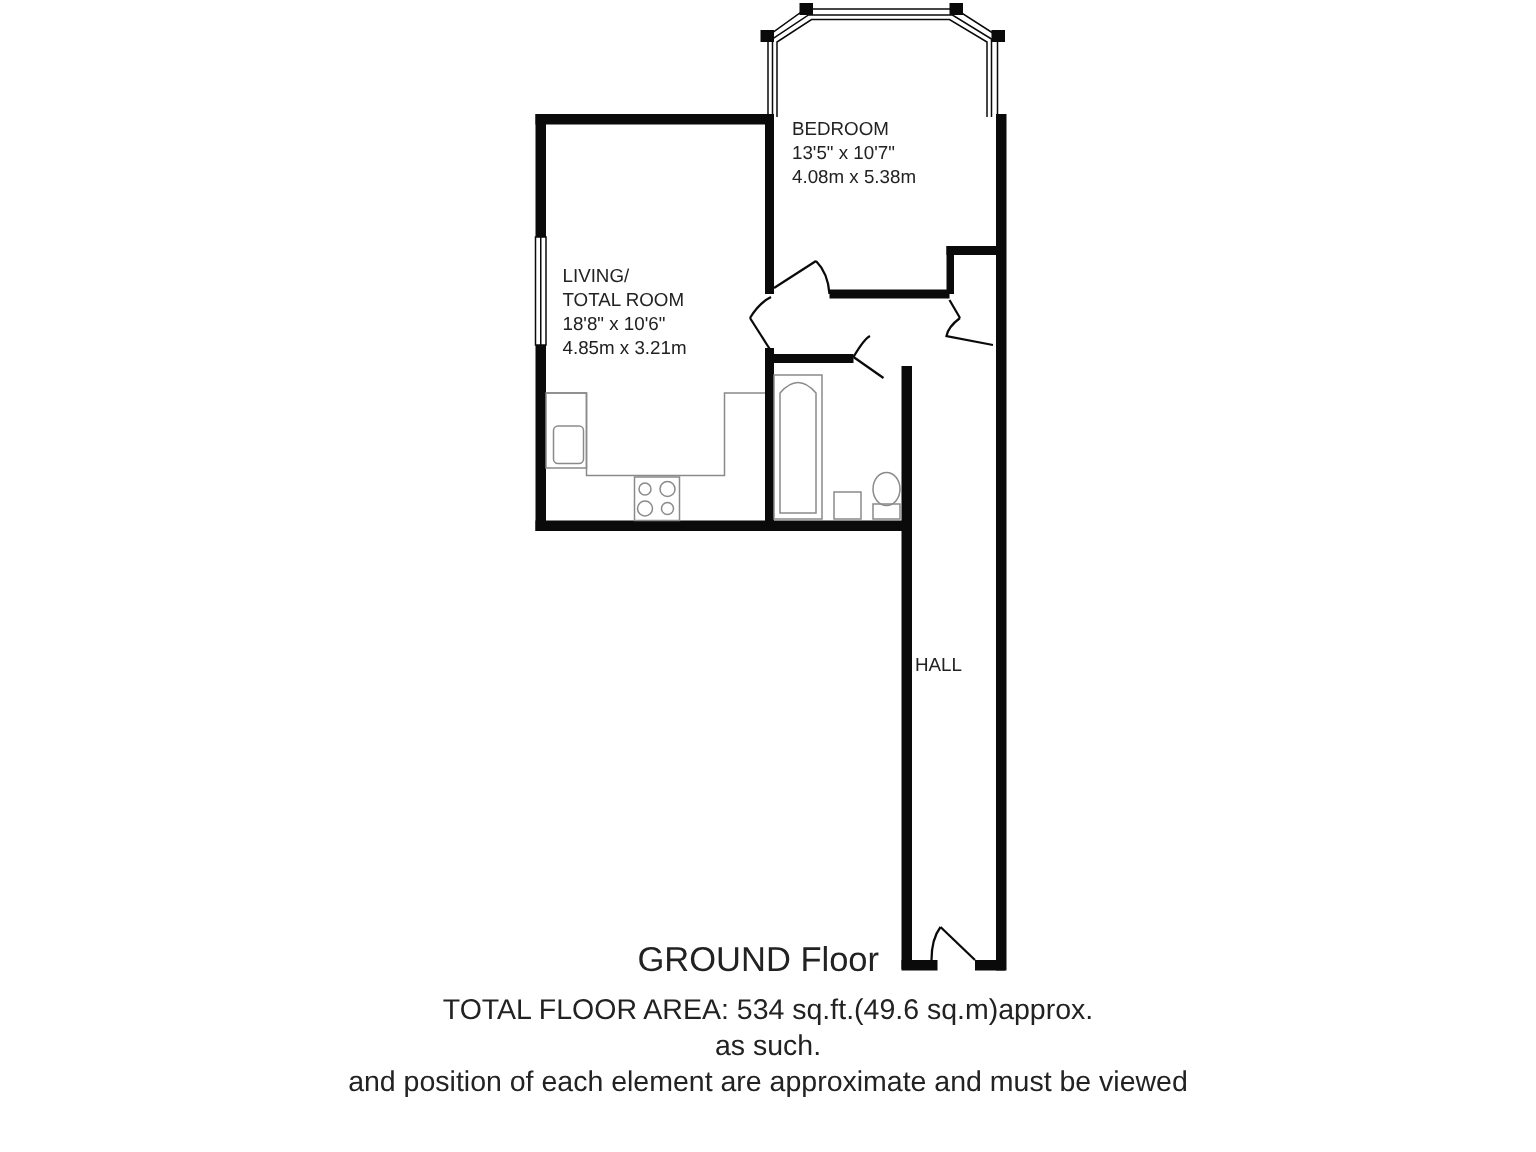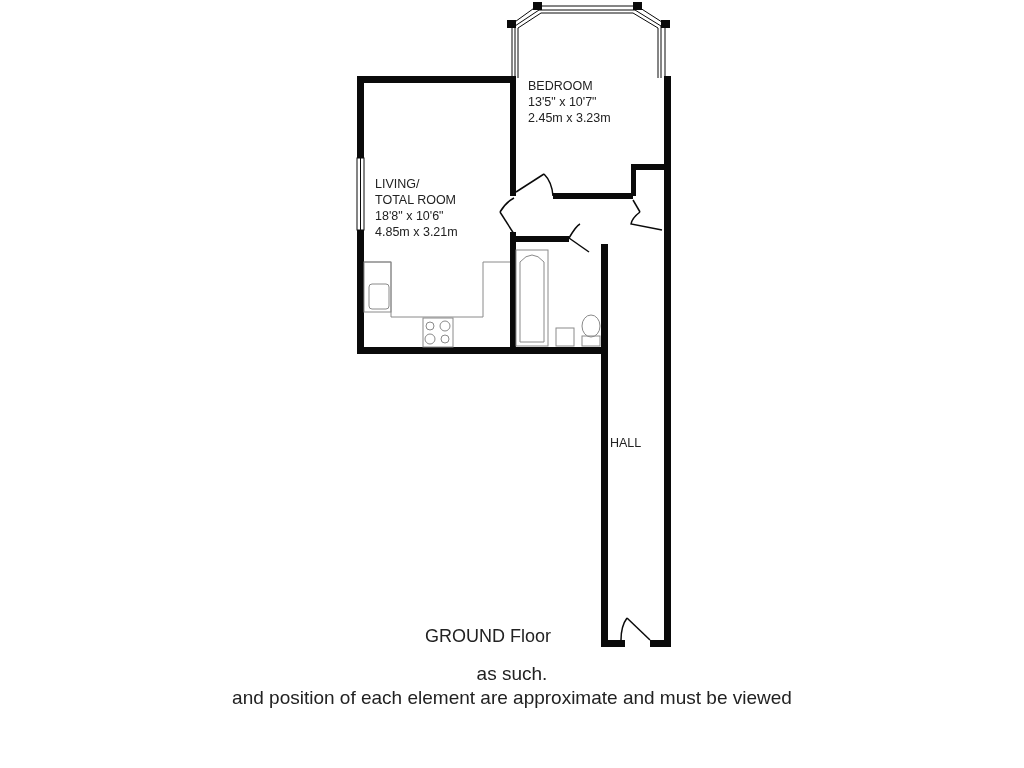--- a/index.html
+++ b/index.html
@@ -1,19 +1,19 @@
 <!DOCTYPE html>
 <html><head>
   <meta charset="utf-8">
   <style>
     html, body { margin:0; padding:0; background:#ffffff; }
     body { width:1024px; height:768px; position:relative; overflow:hidden; font-family:"Liberation Sans", sans-serif; color:#1a1a1a; }
     #plan { position:absolute; left:0; top:0; }
     .room-label { position:absolute; text-align:left; font-size:12.5px; line-height:16px; color:#222; }
-    .floor-label { position:absolute; left:425px; top:626px; font-size:18px; color:#222; }
+    .floor-label { position:absolute; left:425px; top:626px; font-size:23px; color:#222; }
     .footer { position:absolute; left:160px; width:704px; top:662px; text-align:center; font-size:19px; line-height:24px; color:#222; }
   </style>
 </head>
 <body>
 
 <svg id="plan" width="1024" height="768" viewBox="0 0 1024 768">
   <g fill="#0a0a0a">
 
     <rect x="357" y="76" width="157" height="7"></rect>
     <rect x="357" y="76" width="7" height="82"></rect>
@@ -83,32 +83,33 @@
     <path d="M520,342 L520,262 Q532,248 544,262 L544,342 Z"></path>
     <rect x="556" y="328" width="18" height="18"></rect>
     <ellipse cx="591" cy="326" rx="9" ry="11"></ellipse>
     <rect x="582" y="336" width="18" height="10"></rect>
   </g>
 </svg>
 
 <div class="room-label" style="left:528px;top:78px;width:120px;">
   <div>BEDROOM</div>
   <div>13'5" x 10'7"</div>
-  <div>2.45m x 3.23m</div>
+  <div>4.08m x 5.38m</div>
 </div>
 
 <div class="room-label" style="left:375px;top:176px;width:120px;">
   <div>LIVING/</div>
   <div>TOTAL ROOM</div>
   <div>18'8" x 10'6"</div>
   <div>4.85m x 3.21m</div>
 </div>
 
 <div class="room-label" style="left:610px;top:435px;width:58px;">
   <div>HALL</div>
 </div>
 
 <div class="floor-label">GROUND Floor</div>
 
 <div class="footer">
+  <div>TOTAL FLOOR AREA: 534 sq.ft.(49.6 sq.m)approx.</div>
   <div>as such.</div>
   <div>and position of each element are approximate and must be viewed</div>
 </div>
 
 </body></html>

